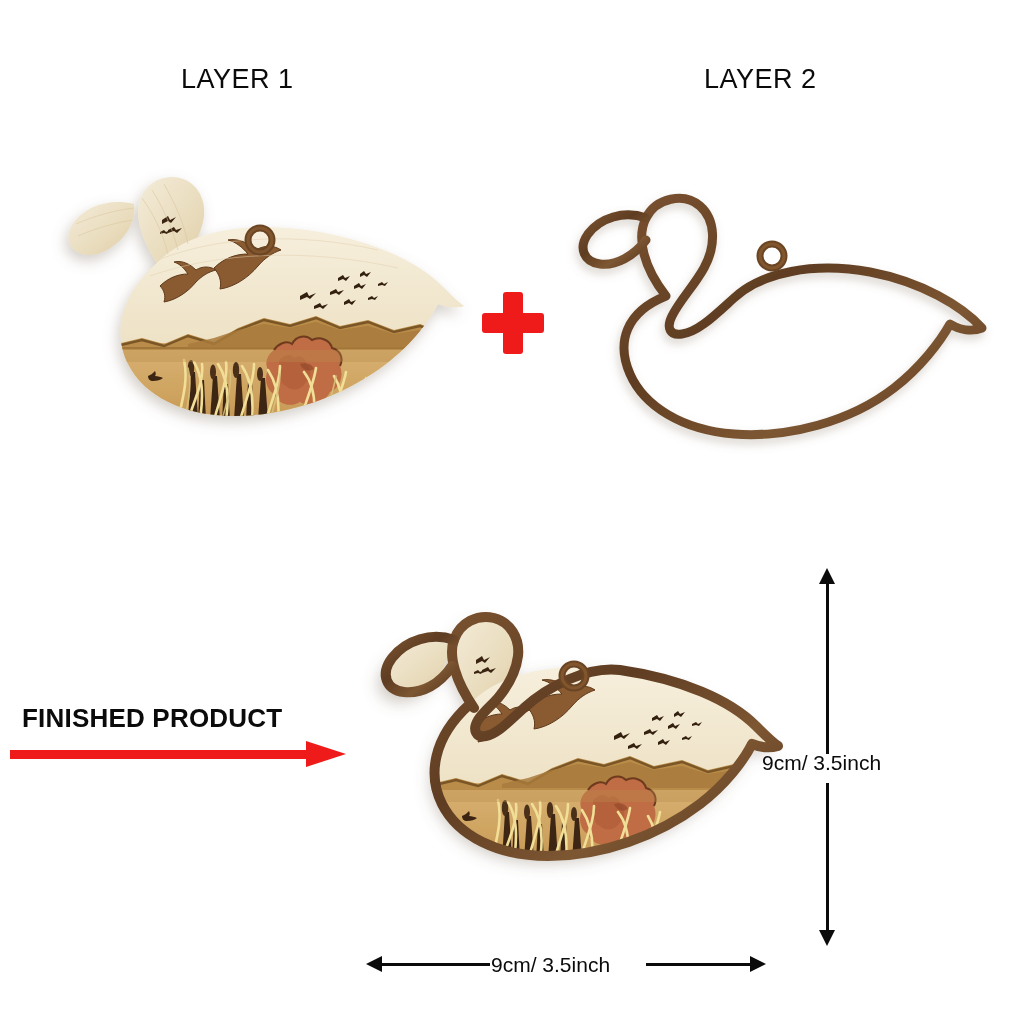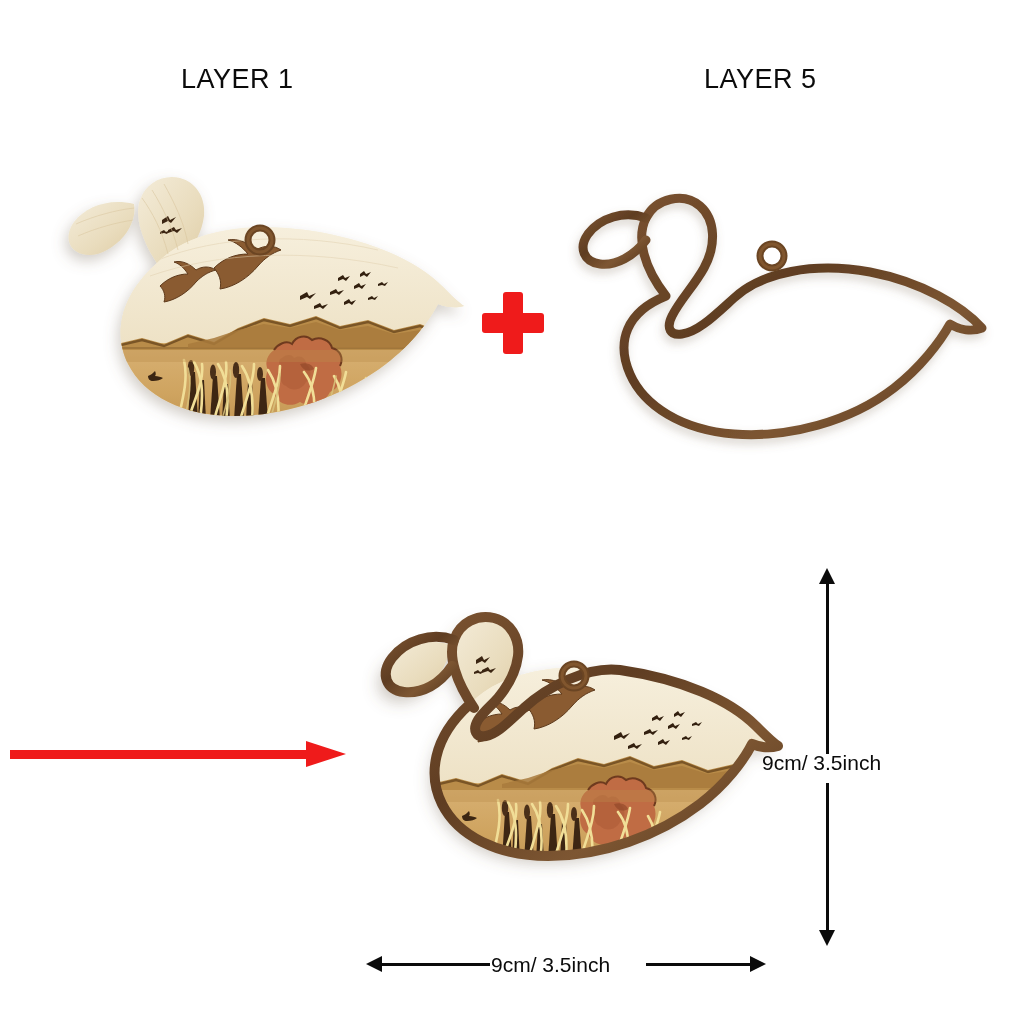--- a/index.html
+++ b/index.html
@@ -83,21 +83,21 @@
   #art-layer2{left:548px;top:176px;width:440px;height:270px;}
   #art-final{left:352px;top:608px;width:430px;height:280px;}
   .art svg{display:block;width:100%;height:100%;overflow:visible;}
 </style>
 </head>
 <body>
 
 <div class="stage">
 
   <div class="layer-title" id="t1">LAYER 1</div>
-  <div class="layer-title" id="t2">LAYER 5</div>
+  <div class="layer-title" id="t2">LAYER 2</div>
 
   <div class="art" id="art-layer1">
     <svg viewBox="0 0 430 280">
       <defs>
         <clipPath id="clipBody1">
           <path d="M118,96 C150,62 210,54 268,62 C330,71 378,92 404,118
                    C414,128 420,134 426,138 C419,140 410,140 400,136
                    C392,152 374,176 348,196 C306,228 250,248 196,248
                    C146,248 106,228 90,196 C76,168 80,130 118,96 Z"></path>
         </clipPath>
@@ -316,20 +316,21 @@
                  C68,90 86,80 98,64"></path>
       </g>
 
       <g>
         <circle cx="224" cy="80" r="12" fill="none" stroke="#6b4523" stroke-width="7"></circle>
         <circle cx="224" cy="80" r="12" fill="none" stroke="#8a5e33" stroke-width="3" opacity=".7"></circle>
       </g>
     </svg>
   </div>
 
+  <div class="finished-label">FINISHED PRODUCT</div>
   <div class="red-arrow">
     <span class="shaft"></span>
       <span class="head"></span>
   </div>
 
   <div class="art" id="art-final">
     <svg viewBox="0 0 430 280">
       <defs>
         <clipPath id="clipBodyF">
           <path d="M118,96 C150,62 210,54 268,62 C330,71 378,92 404,118

